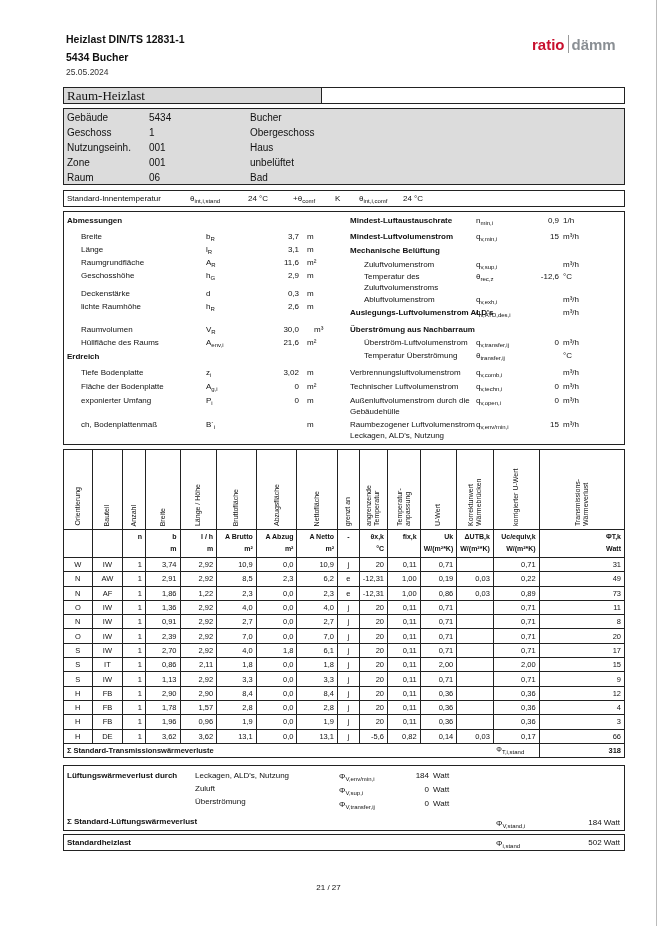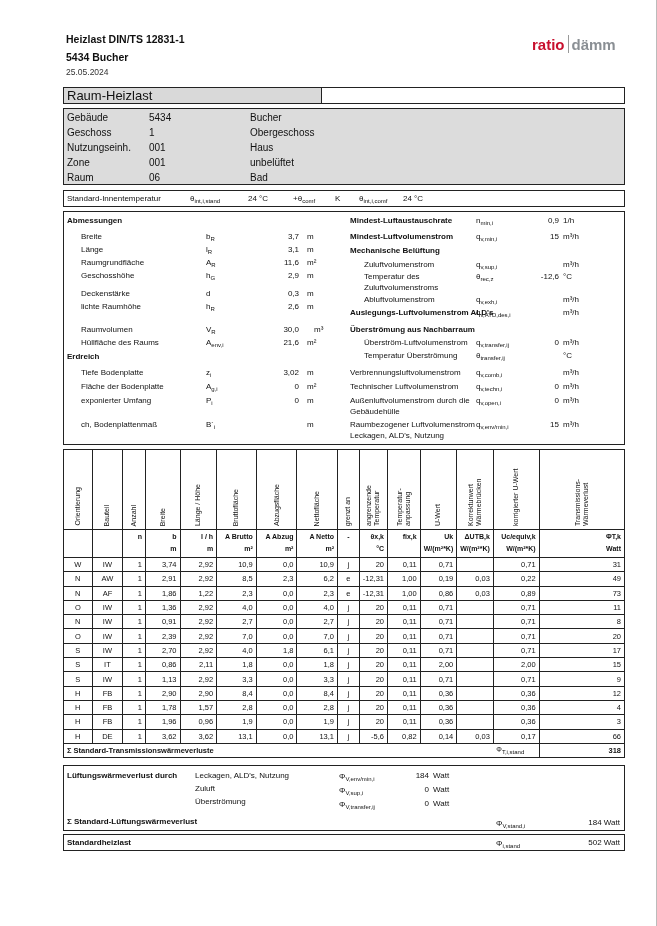--- a/index.html
+++ b/index.html
@@ -9,21 +9,21 @@
   .hdr-title { position: absolute; left: 66px; top: 33px; font-size: 10.5px; font-weight: bold; }
   .hdr-sub { position: absolute; left: 66px; top: 51px; font-size: 10.5px; font-weight: bold; }
   .hdr-date { position: absolute; left: 66px; top: 67px; font-size: 8.5px; color: #333; }
   .logo { position: absolute; left: 532px; top: 35px; font-size: 15px; font-weight: bold; display: flex; align-items: center; }
   .logo .r { color: #c8102e; }
   .logo .sep { width: 1px; height: 18px; background: #999; margin: 0 3px; }
   .logo .d { color: #8a8f94; }
 
   .box { position: absolute; left: 63px; width: 562px; border: 1px solid #222; }
   .titlebar { top: 87px; height: 17px; display: flex; }
-  .titlebar .l { width: 258px; background: #d9d9d9; border-right: 1px solid #222; font-size: 13px; padding-left: 3px; line-height: 16px; }
+  .titlebar .l { width: 258px; background: #d9d9d9; border-right: 1px solid #222; font-size: 13px; padding-left: 3px; line-height: 16px; font-family: Liberation Serif, serif; }
   .titlebar .r { flex: 1; text-align: right; font-size: 8px; line-height: 16px; padding-right: 4px; }
 
   .ident { top: 108px; height: 77px; background: #dcdcdc; font-size: 10px; }
   .ident .row { position: absolute; left: 3px; height: 15px; line-height: 15px; }
   .ident .c1 { position: absolute; left: 0; width: 80px; }
   .ident .c2 { position: absolute; left: 82px; width: 80px; }
   .ident .c3 { position: absolute; left: 183px; width: 200px; }
 
   .temp { top: 190px; height: 17px; font-size: 8px; line-height: 16px; }
   .temp span { position: absolute; top: 0; }
@@ -606,13 +606,14 @@
     <div class="it" style="left:432px;top:52px"><span>Φ</span><sub>V,stand,i</sub></div>
     <div class="it right" style="left:490px;top:51px;width:66px">184 Watt</div>
   </div>
 
   <div class="box total">
     <div class="it bold" style="left:3px;top:0">Standardheizlast</div>
     <div class="it" style="left:432px;top:1px"><span>Φ</span><sub>i,stand</sub></div>
     <div class="it right" style="left:490px;top:0;width:66px">502 Watt</div>
   </div>
 
+  <div class="pagenum">21 / 27</div>
 </div>
 
 </body></html>

